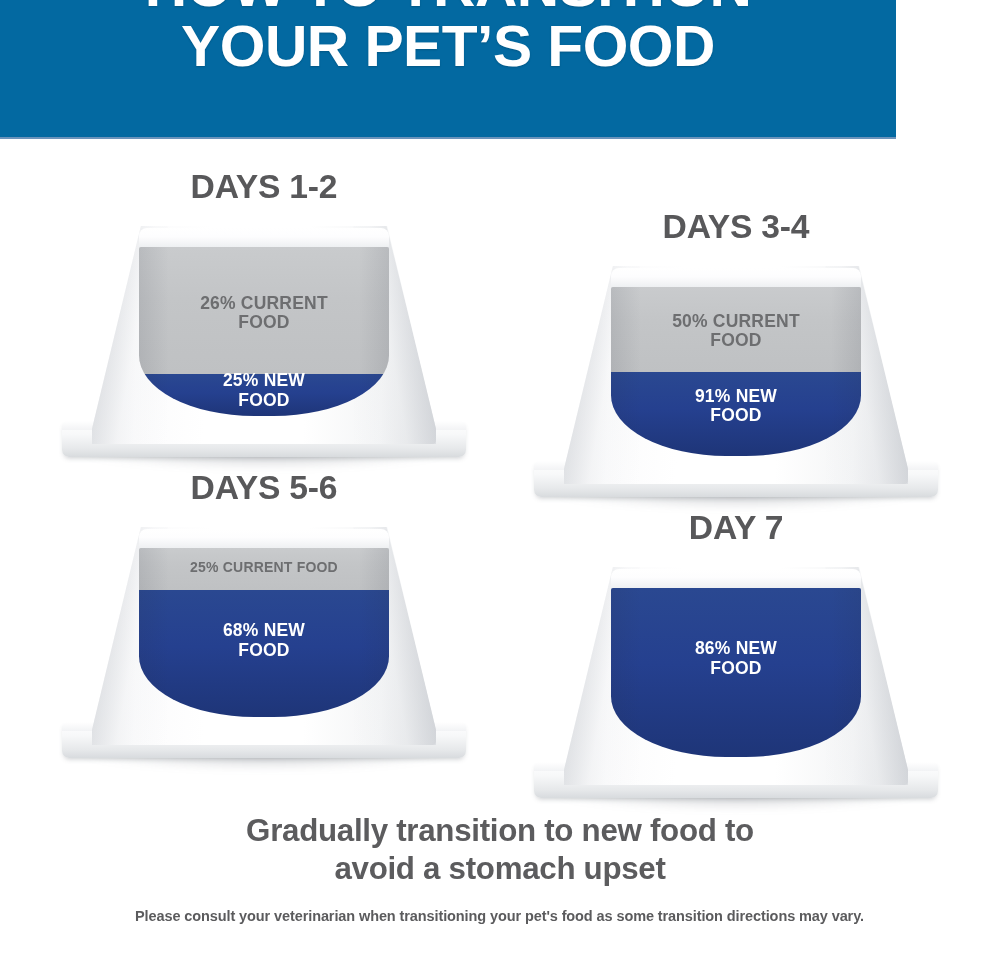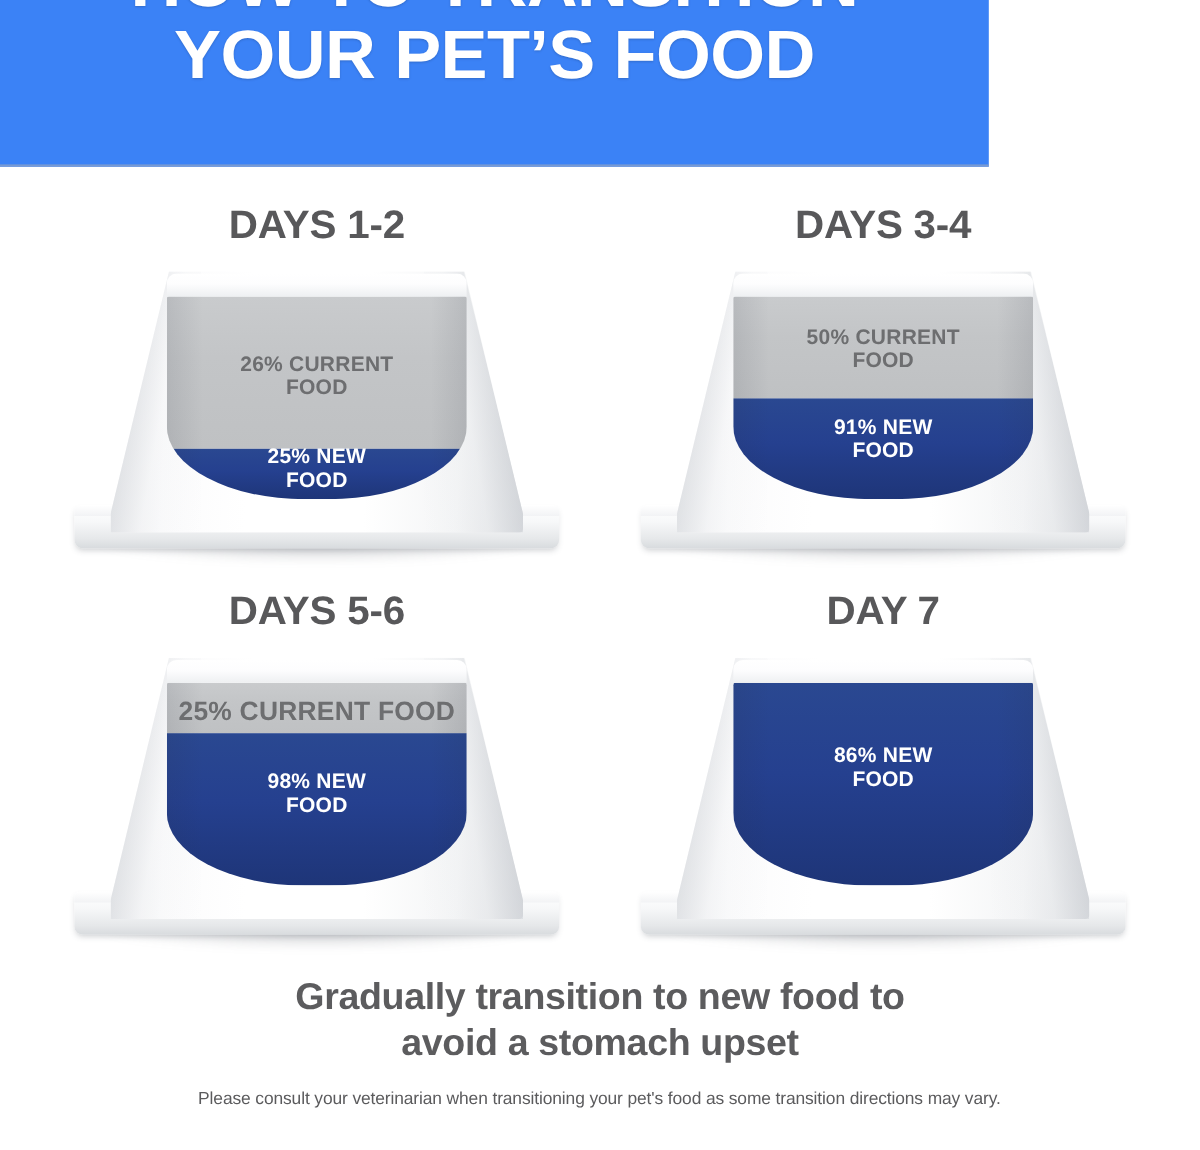--- a/index.html
+++ b/index.html
@@ -5,22 +5,22 @@
   * { margin:0; padding:0; box-sizing:border-box; }
   html,body { background:#ffffff; }
   body {
     width:1000px; height:958px; position:relative; overflow:hidden;
     font-family:"Liberation Sans", sans-serif;
     -webkit-font-smoothing:antialiased;
   }
 
   
   .header-band{
-    position:absolute; left:0; top:0; width:824px; height:139px;
-    background:#3b82f6;
+    position:absolute; left:0; top:0; width:896px; height:139px;
+    background:#0369a1;
     overflow:hidden;
   }
   .header-band::after{
     content:""; position:absolute; left:0; bottom:0; width:100%; height:2px;
     background:#8fa2c4; opacity:.75;
   }
   .header-title{
     position:absolute; left:0; top:-44px; width:100%;
     text-align:center; color:#ffffff;
     font-size:57px; line-height:60px;
@@ -31,23 +31,23 @@
   .header-title .l2{ display:block; }
 
   
   .steps{
     position:absolute; left:0; top:139px; width:880px; height:670px;
   }
   .step{
     position:absolute; width:500px; height:330px;
   }
   .step.r0{ top:28px; }
-  .step.r1{ top:350px; }
+  .step.r1{ top:329px; }
   .step.c0{ left:14px; }
-  .step.c1{ left:486px; }
+  .step.c1{ left:486px;margin-top:40px; }
 
   .step-title{
     text-align:center; color:#58585a;
     font-size:33px; font-weight:bold; letter-spacing:-0.2px;
     height:40px; line-height:40px;
     transform:scaleX(1.02);
   }
 
   
   .bowl{
@@ -125,35 +125,35 @@
     background:linear-gradient(90deg, rgba(40,45,60,.10) 0%, rgba(255,255,255,0) 12%, rgba(255,255,255,0) 88%, rgba(40,45,60,.10) 100%);
   }
 
   .food-label{
     position:absolute; left:0; width:100%; text-align:center;
     font-weight:bold; letter-spacing:.2px; line-height:1.12;
     z-index:4; pointer-events:none;
   }
   .label-current{ color:#6d6e70; font-size:17.5px; }
   .label-new{ color:#ffffff; font-size:17.5px; }
-  .label-current.wide{ font-size:22px; white-space:nowrap; }
+  .label-current.wide{ font-size:14px; white-space:nowrap; }
 
   
   .tagline{
     position:absolute; left:0; top:812px; width:1000px;
     text-align:center; color:#5c5c5e;
     font-size:31px; line-height:38px; font-weight:bold;
     letter-spacing:-0.3px;
     transform:scaleX(1.01);
   }
   .tagline .l2{ display:block; }
   .disclaimer{
     position:absolute; left:0; top:906px; width:999px;
     text-align:center; color:#5b5b5d;
-    font-size:14.5px; line-height:20px; font-weight:normal;
+    font-size:14.5px; line-height:20px; font-weight:bold;
     letter-spacing:-0.1px;
   }
 </style>
 </head>
 <body>
 
 <div class="header-band">
   <div class="header-title">
     <span class="l1">HOW TO TRANSITION</span>
     <span class="l2">YOUR PET’S FOOD</span>
@@ -219,21 +219,21 @@
       <div class="bowl-inner">
         <div class="bowl-rim"></div>
         <div class="food">
           <div class="food-current" style="height: 25%;"></div>
           <div class="food-new" style="height: 75%;"></div>
         </div>
         <div class="food-label label-current wide" style="top: 31.34px;">
           <span>25% CURRENT FOOD</span>
         </div>
         <div class="food-label label-new" style="top: 92.3px;">
-          <span>98% NEW</span><br>
+          <span>68% NEW</span><br>
           <span>FOOD</span>
         </div>
       </div>
     </div>
   </div>
 
   <div class="step r1 c1">
     <div class="step-title">DAY 7</div>
     <div class="bowl">
       <div class="bowl-shadow"></div>

